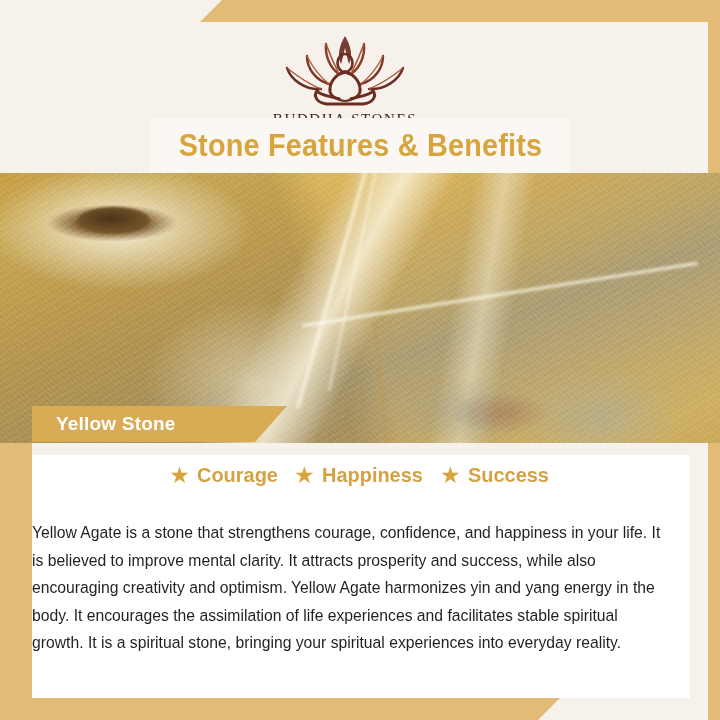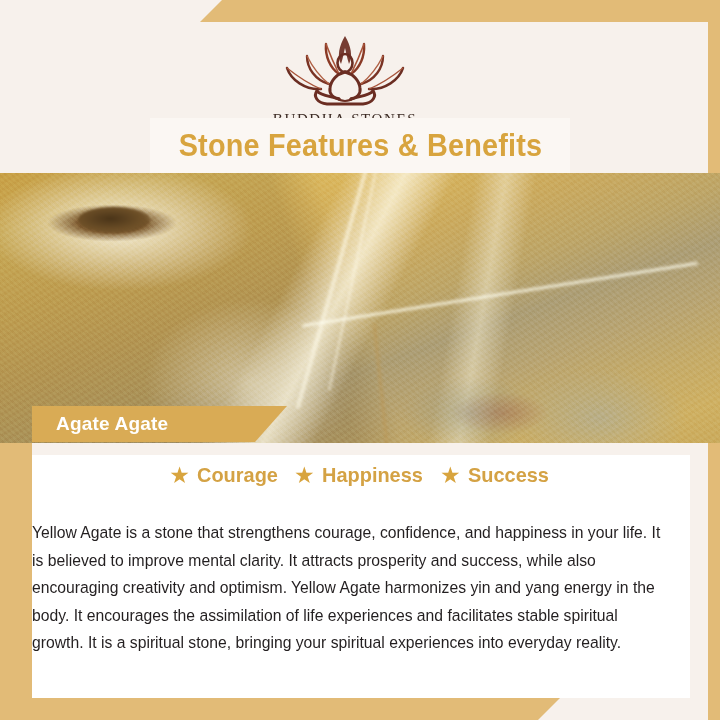--- a/index.html
+++ b/index.html
@@ -219,21 +219,21 @@
   <div class="stone">
     <div class="grain"></div>
     <div class="dark-hole"></div>
     <div class="vein v1"></div>
     <div class="vein v2"></div>
     <div class="vein v3"></div>
     <div class="vein v4"></div>
   </div>
 
   <div class="ribbon">
-    <span class="ribbon-label">Agate Agate</span>
+    <span class="ribbon-label">Yellow Stone</span>
   </div>
 
   <div class="card">
     <div class="card-top-strip"></div>
 
     <div class="benefits">
       <div class="benefit">
         <span class="star">★</span>
         <span class="benefit-label">Courage</span>
       </div>

